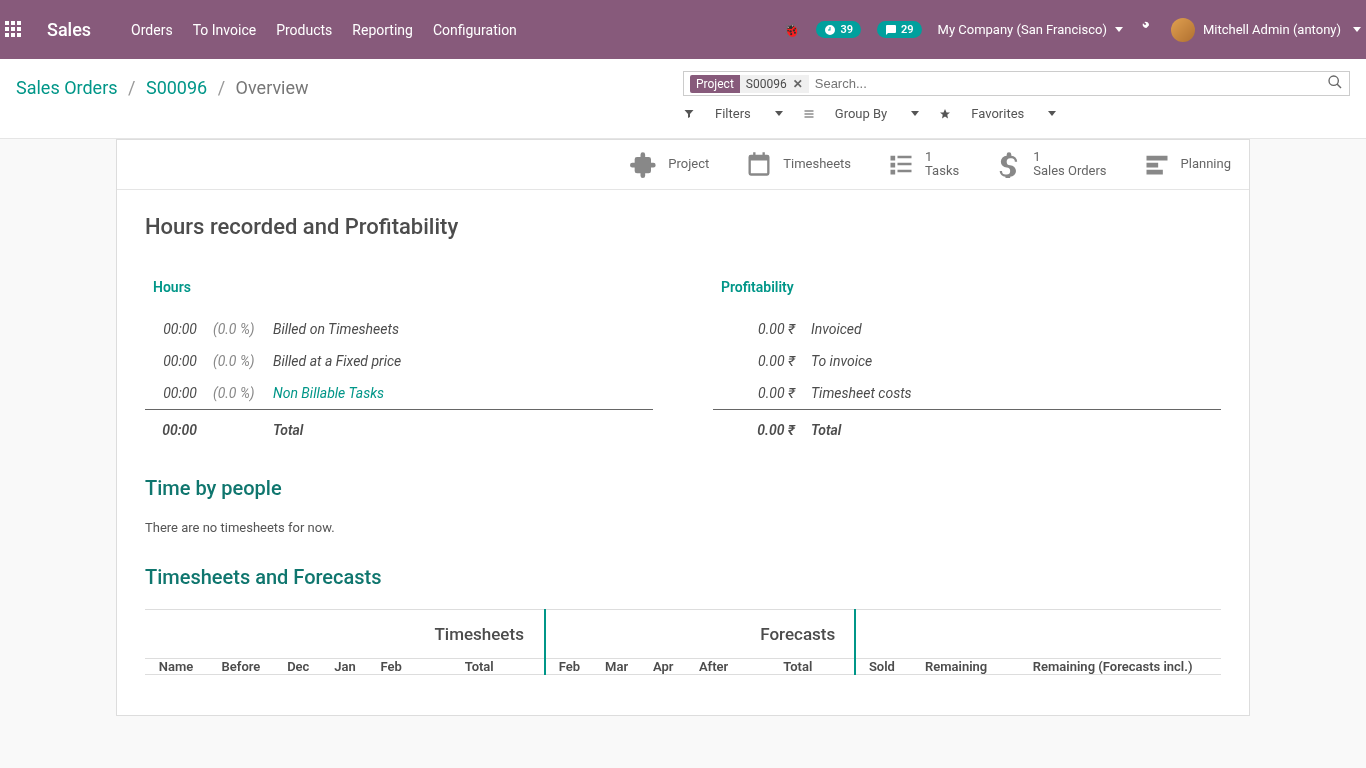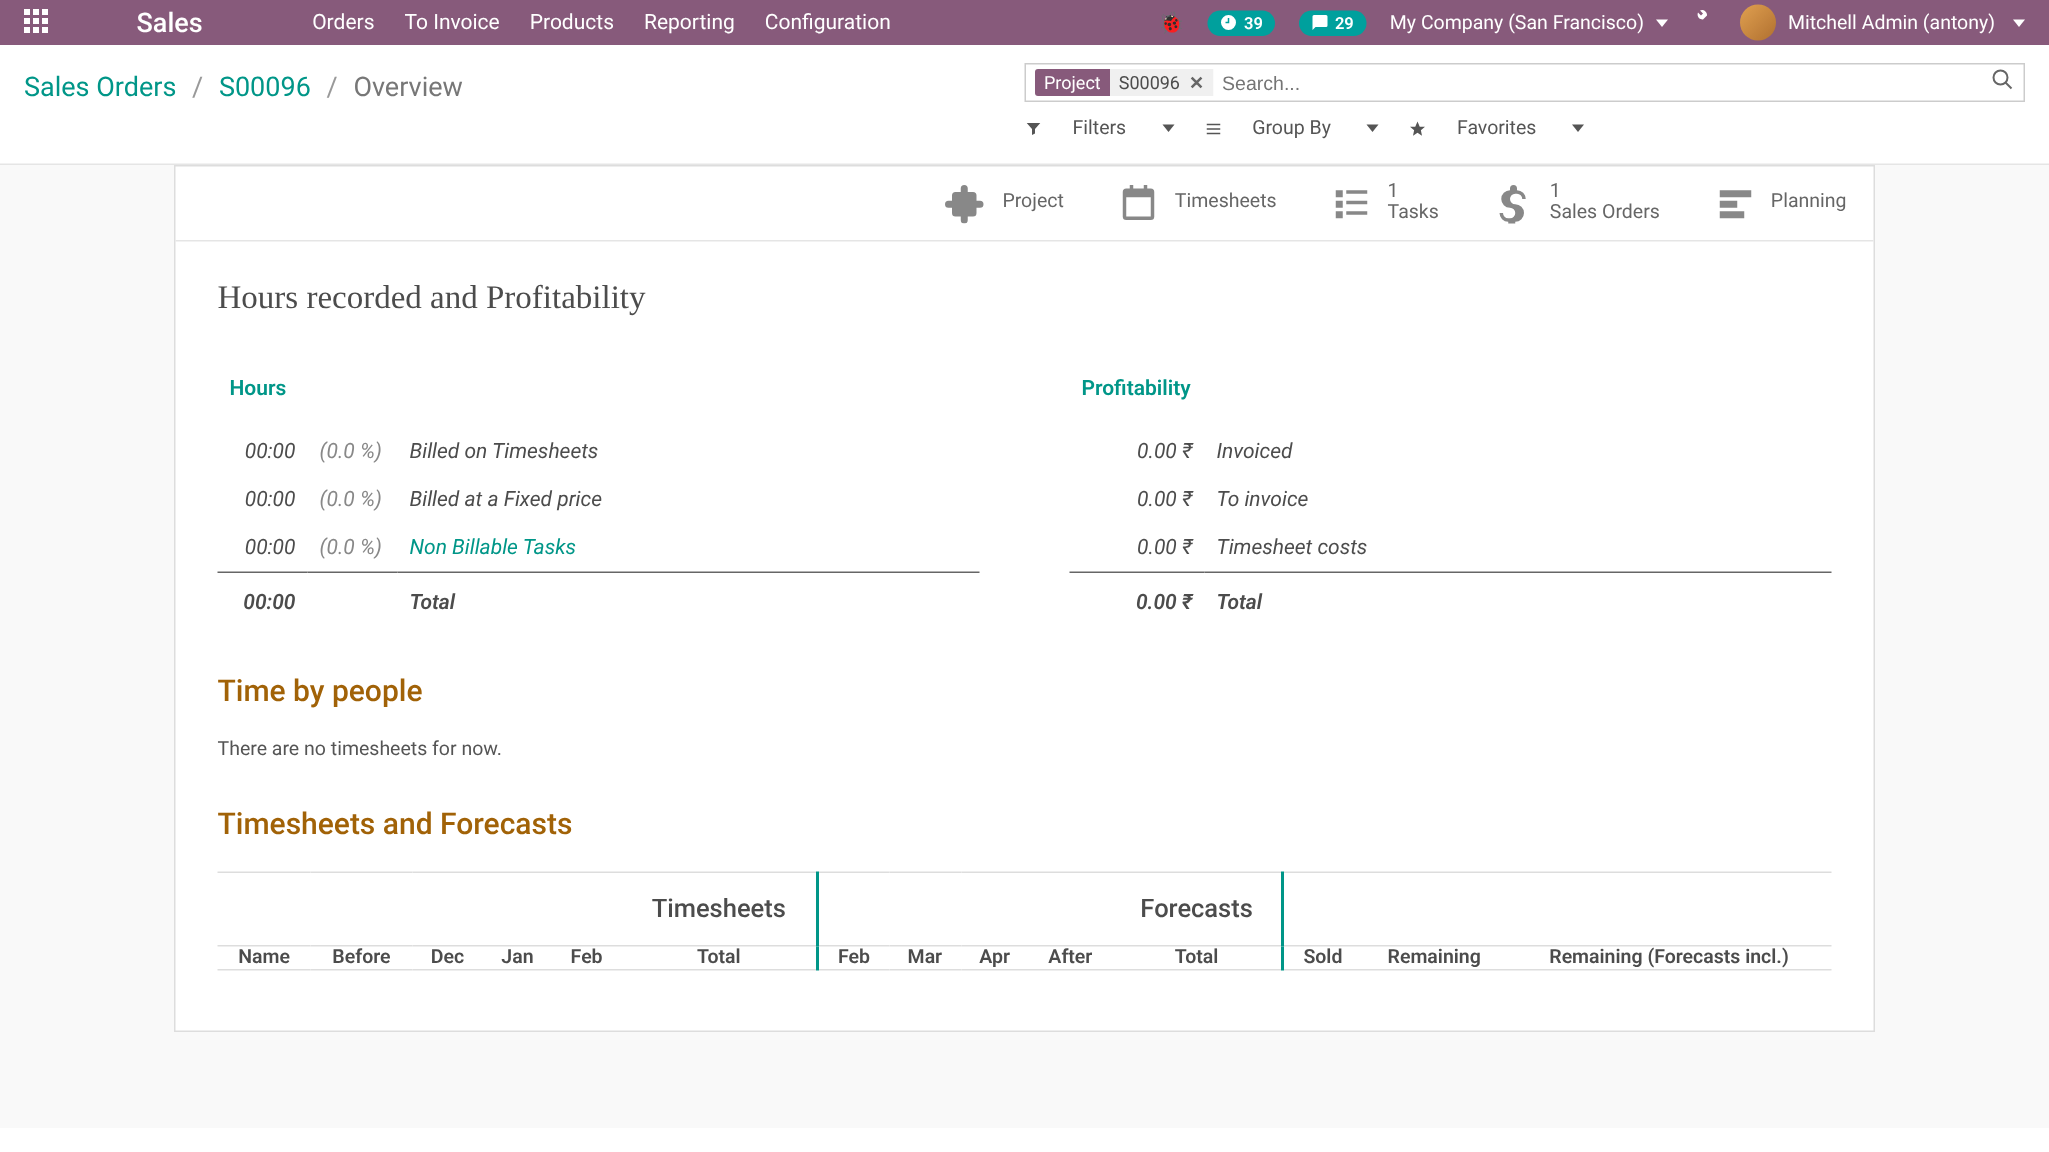--- a/index.html
+++ b/index.html
@@ -1,18 +1,18 @@
 <!DOCTYPE html>
 <html><head>
 <meta charset="utf-8">
 <style>
 * { margin: 0; padding: 0; box-sizing: border-box; }
 body { font-family: -apple-system, BlinkMacSystemFont, "Segoe UI", Roboto, "Helvetica Neue", Arial, sans-serif; font-size: 13px; color: #4c4c4c; background: #fff; }
 
-.topbar { background: #875a7b; height: 30px; display: flex; align-items: center; padding: 0 16px; color: #fff; gap: 33px; }
+.topbar { background: #875a7b; height: 59px; display: flex; align-items: center; padding: 0 5px; color: #fff; }
 .apps-icon { width: 18px; height: 18px; display: grid; grid-template-columns: repeat(3, 4px); grid-template-rows: repeat(3, 4px); gap: 2px; margin-right: 24px; cursor: pointer; }
 .apps-icon span { background: #fff; }
 .brand { font-size: 18px; font-weight: 500; margin-right: 40px; }
 .topnav { display: flex; gap: 20px; }
 .topnav a { color: #fff; text-decoration: none; font-size: 14px; cursor: pointer; }
 .spacer { flex: 1; }
 .systray { display: flex; align-items: center; gap: 16px; }
 .bug-icon { font-size: 14px; cursor: pointer; }
 .badge { background: #00a09d; color: #fff; border-radius: 10px; padding: 2px 8px; font-size: 11px; font-weight: 600; display: flex; align-items: center; gap: 4px; }
 .company { font-size: 13px; cursor: pointer; display: flex; align-items: center; gap: 4px; }
@@ -39,22 +39,22 @@
 .content { overflow-y: auto; height: calc(100vh - 126px); background: #f9f9f9; padding: 0; }
 .sheet { background: #fff; border: 1px solid #ddd; margin: 0 auto; max-width: 1134px; }
 
 .button-box { display: flex; justify-content: flex-end; border-bottom: 1px solid #e5e5e5; }
 .stat-btn { display: flex; align-items: center; gap: 10px; padding: 10px 18px; cursor: pointer; color: #666; }
 .stat-btn .num { font-size: 13px; line-height: 1.1; }
 .stat-btn .lbl { font-size: 13px; line-height: 1.1; }
 .stat-btn svg { width: 28px; height: 28px; fill: #888; }
 
 .sheet-body { padding: 24px 28px 40px 28px; }
-.h1 { font-size: 22px; color: #4c4c4c; margin-bottom: 40px; font-weight: 500; font-family: Liberation Serif, serif; }
-.h2 { font-size: 20px; color: #a16207; margin: 30px 0 20px 0; font-weight: 500; }
+.h1 { font-size: 22px; color: #4c4c4c; margin-bottom: 40px; font-weight: 500; }
+.h2 { font-size: 20px; color: #0f766e; margin: 30px 0 20px 0; font-weight: 500; }
 
 .kpi-row { display: flex; gap: 60px; }
 .kpi-col { flex: 1; }
 .kpi-title { color: #009688; font-weight: 600; font-size: 14px; margin-bottom: 18px; padding-left: 8px; }
 .kpi-table { width: 100%; border-collapse: collapse; }
 .kpi-table td { padding: 8px 8px; font-size: 14px; font-style: italic; }
 .kpi-table .val { text-align: right; width: 60px; }
 .kpi-table .pct { color: #888; width: 60px; }
 .kpi-table .link { color: #009688; cursor: pointer; }
 .kpi-table .total-row td { border-top: 1px solid #666; font-weight: 600; padding-top: 12px; }

